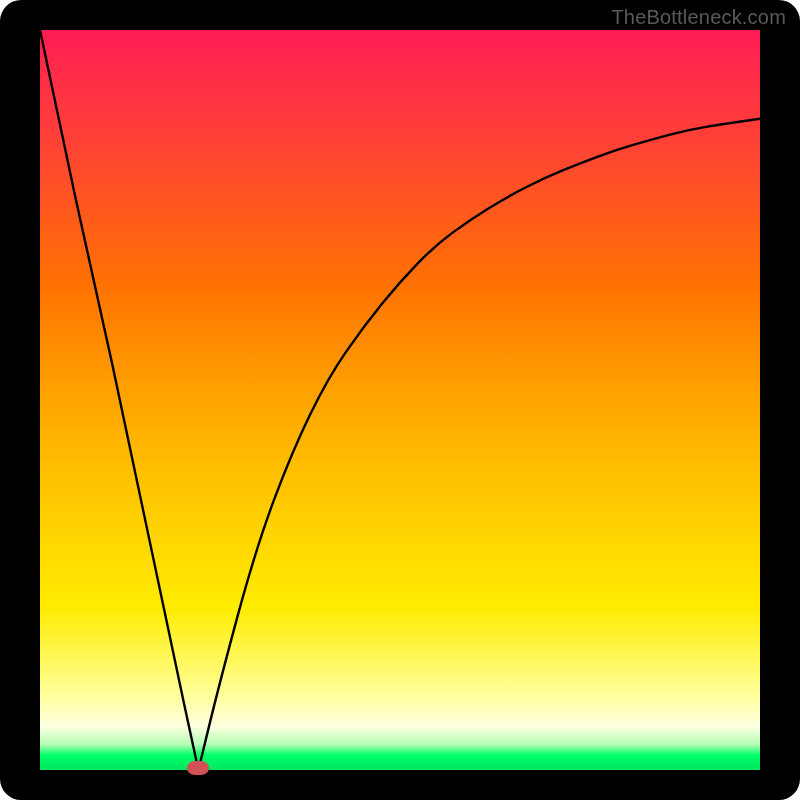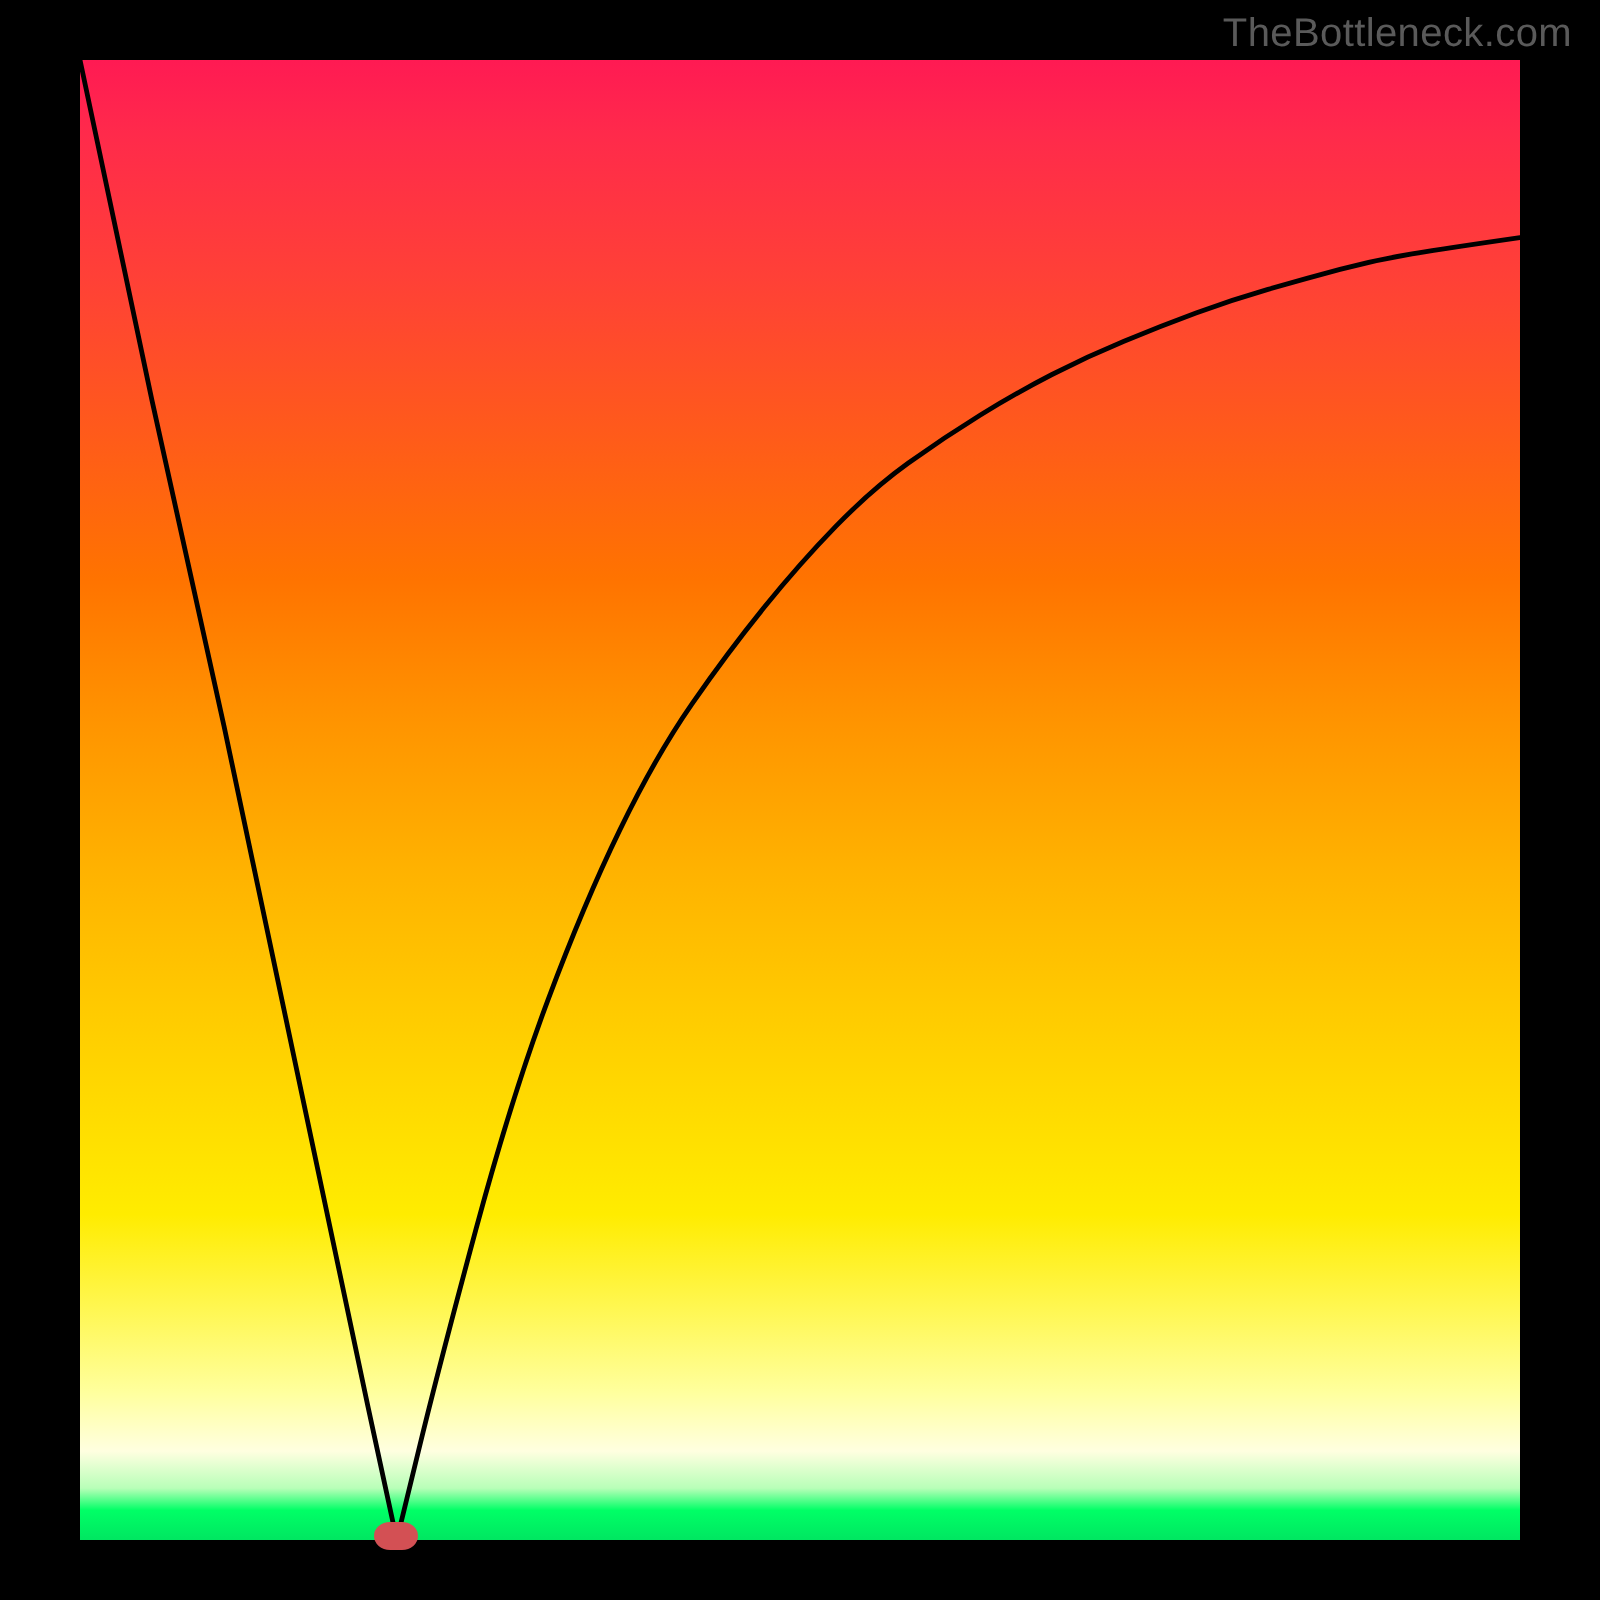--- a/index.html
+++ b/index.html
@@ -9,20 +9,21 @@
     height: 800px;
     overflow: hidden;
     background: #ffffff;
     font-family: Arial, Helvetica, sans-serif;
   }
   .chart-container {
     position: relative;
     width: 800px;
     height: 800px;
     background: #000000;
+    border-radius: 21px;
   }
   .plot-area {
     position: absolute;
     left: 40px;
     top: 30px;
     width: 720px;
     height: 740px;
     background: linear-gradient(to bottom,
       #ff1a53 0%,
       #ff2a4b 5%,

